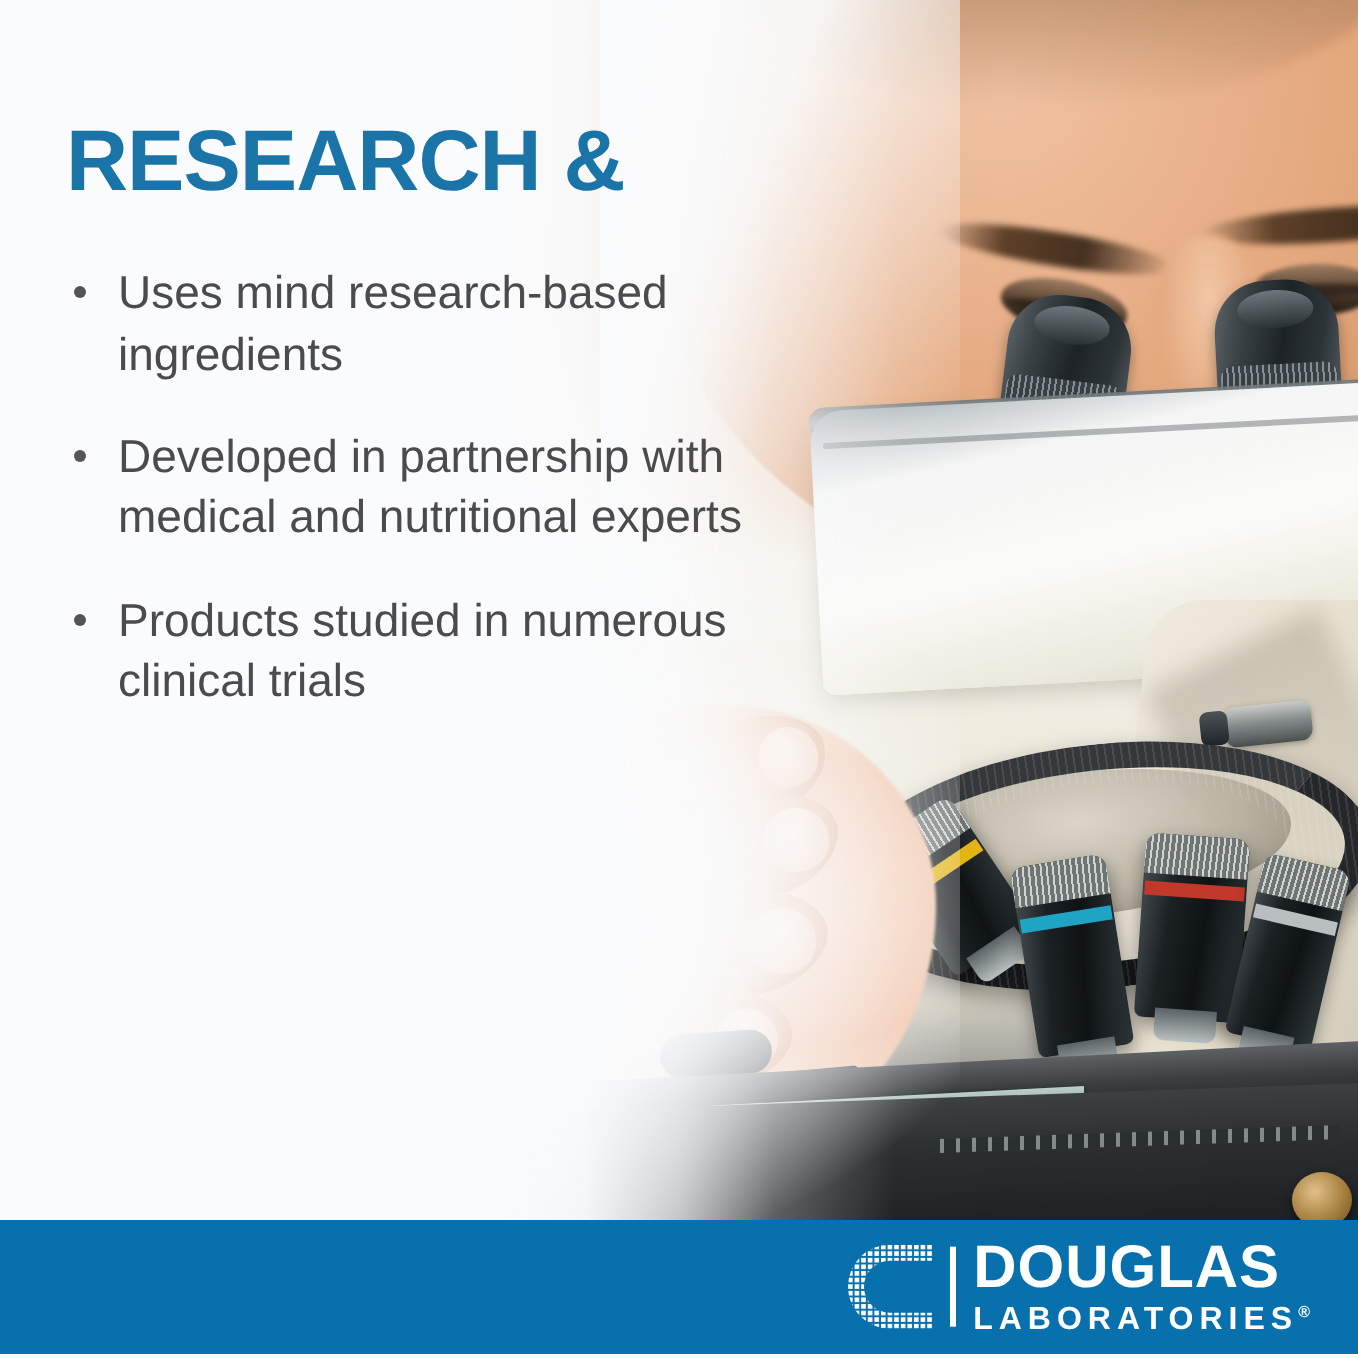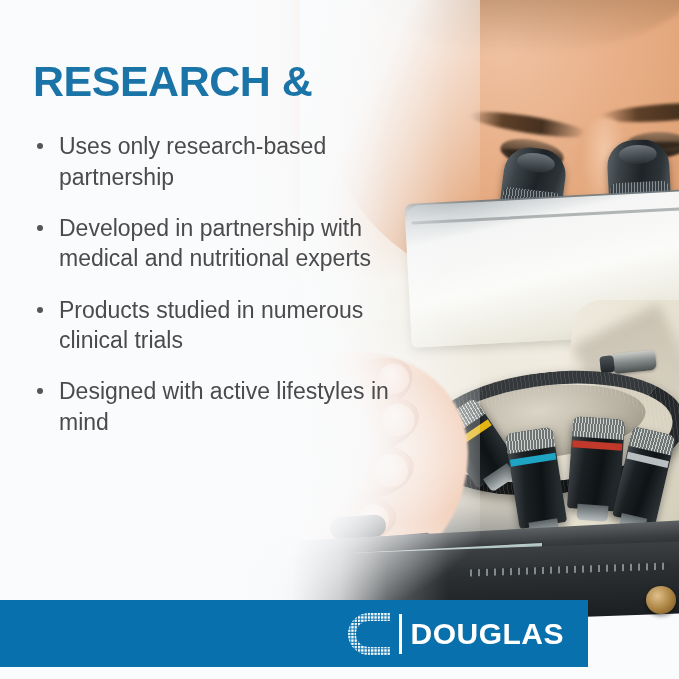--- a/index.html
+++ b/index.html
@@ -381,22 +381,22 @@
     position: absolute;
     left: 4px; top: 12px;
     width: 6px; height: 6px;
     border-radius: 50%;
     background: #555557;
   }
 
   
   .footer-bar {
     position: absolute;
-    left: 0; bottom: 12px;
-    width: 588px;
+    left: 0; bottom: 2px;
+    width: 679px;
     height: 67px;
     background: #0871ad;
   }
   .logo {
     position: absolute;
     right: 24px;
     top: 50%;
     transform: translateY(-50%);
     display: flex;
     align-items: center;
@@ -525,33 +525,29 @@
   </div>
 
   <div class="content">
     <h1 class="headline">
       <span>RESEARCH &amp;</span><br>
     </h1>
 
     <ul class="bullets">
       <li>
         <span class="dot"></span>
-        <span>Uses only research-based partnership</span>
+        <span>Uses mind research-based ingredients</span>
       </li>
       <li>
         <span class="dot"></span>
         <span>Developed in partnership with medical and nutritional experts</span>
       </li>
       <li>
         <span class="dot"></span>
         <span>Products studied in numerous clinical trials</span>
-      </li>
-      <li>
-        <span class="dot"></span>
-        <span>Designed with active lifestyles in mind</span>
       </li>
     </ul>
   </div>
 
   <div class="footer-bar">
     <div class="logo">
 
       <svg class="logo-mark" viewBox="0 0 42 42">
         <defs>
           <pattern id="dotgrid" width="3.3" height="3.3" patternUnits="userSpaceOnUse">
@@ -563,18 +559,19 @@
         </defs>
         <g clip-path="url(#cshape)">
           <rect x="0" y="0" width="42" height="42" fill="url(#dotgrid)"></rect>
         </g>
       </svg>
 
       <div class="logo-divider"></div>
 
       <div class="logo-text">
         <span class="logo-title">DOUGLAS</span>
+        <span class="logo-sub"><span>LABORATORIES</span><span class="logo-reg">®</span></span>
       </div>
 
     </div>
   </div>
 
 </div>
 
 </body></html>

